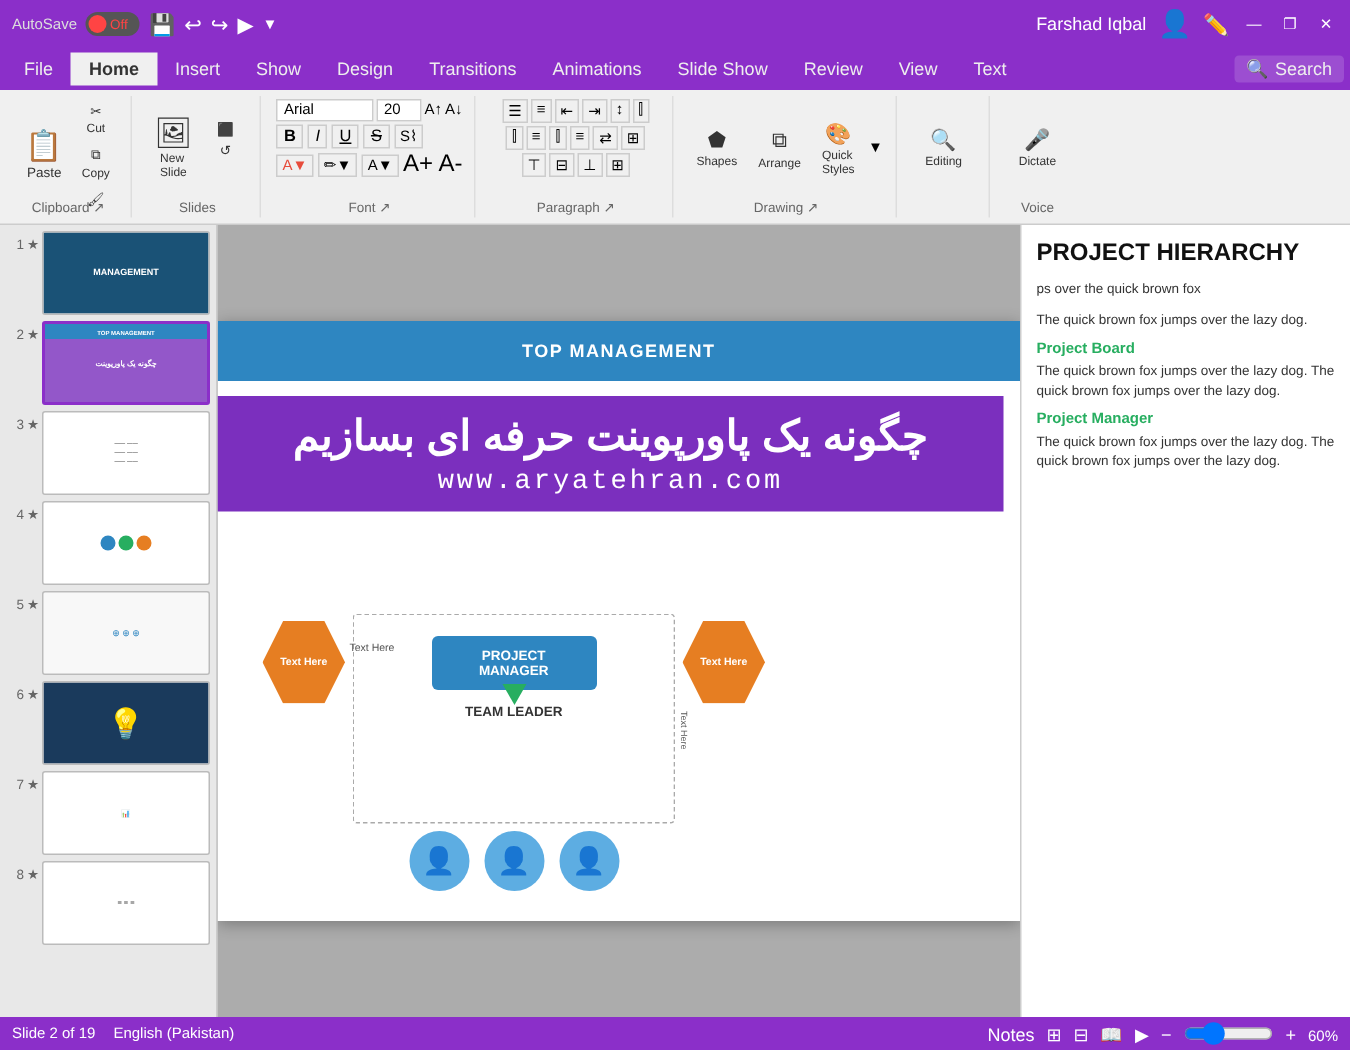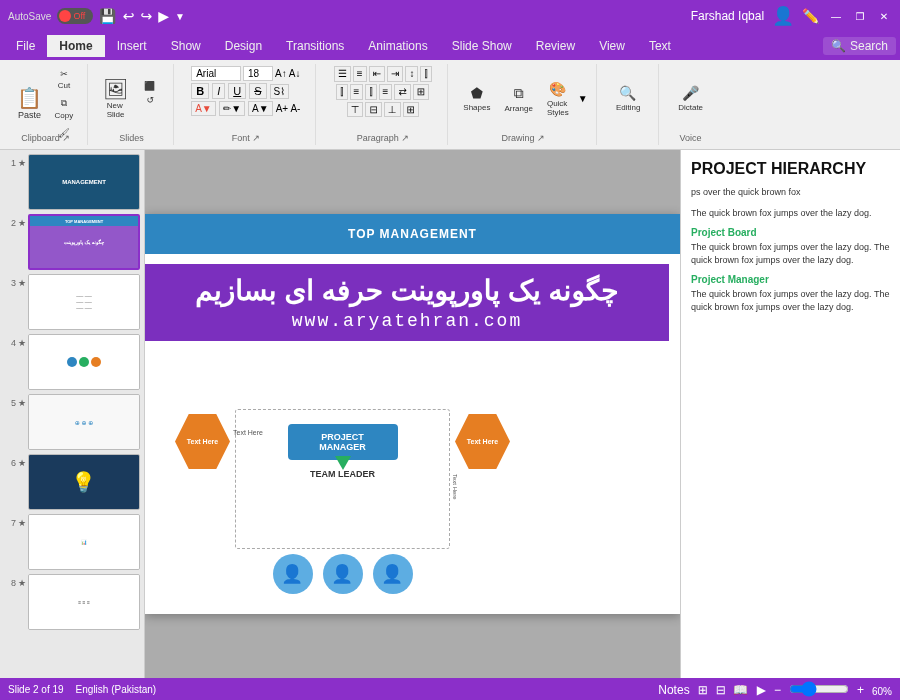--- a/index.html
+++ b/index.html
@@ -419,36 +419,36 @@
         </div>
       </div>
     </div>
     <div class="ribbon-group-label">Slides</div>
   </div>
 
   <div class="ribbon-group" style="min-width:140px;">
     <div class="ribbon-group-content" style="flex-direction:column;align-items:flex-start;gap:2px;">
       <div style="display:flex;align-items:center;gap:2px;width:100%;justify-content:space-between;">
         <div style="background:white;border:1px solid #ccc;padding:1px 4px;font-size:10px;flex:1;cursor:pointer;">Arial</div>
-        <div style="background:white;border:1px solid #ccc;padding:1px 4px;font-size:10px;width:30px;cursor:pointer;">18</div>
+        <div style="background:white;border:1px solid #ccc;padding:1px 4px;font-size:10px;width:30px;cursor:pointer;">20</div>
         <span style="cursor:pointer;font-size:10px;">A↑</span>
         <span style="cursor:pointer;font-size:10px;">A↓</span>
       </div>
       <div style="display:flex;align-items:center;gap:3px;">
         <button style="font-weight:bold;font-size:11px;background:none;border:1px solid #ccc;cursor:pointer;padding:1px 4px;">B</button>
         <button style="font-style:italic;font-size:11px;background:none;border:1px solid #ccc;cursor:pointer;padding:1px 4px;">I</button>
         <button style="text-decoration:underline;font-size:11px;background:none;border:1px solid #ccc;cursor:pointer;padding:1px 4px;">U</button>
         <button style="text-decoration:line-through;font-size:11px;background:none;border:1px solid #ccc;cursor:pointer;padding:1px 4px;">S</button>
         <span style="font-size:10px;cursor:pointer;border:1px solid #ccc;padding:1px 3px;">S⌇</span>
       </div>
       <div style="display:flex;align-items:center;gap:3px;">
         <span style="font-size:10px;cursor:pointer;border:1px solid #ccc;padding:1px 3px;color:#e74c3c;">A▼</span>
         <span style="font-size:10px;cursor:pointer;border:1px solid #ccc;padding:1px 3px;">✏▼</span>
         <span style="font-size:10px;cursor:pointer;border:1px solid #ccc;padding:1px 3px;">A▼</span>
-        <span style="font-size:10px;">A+ A-</span>
+        <span style="font-size:16px;">A+ A-</span>
       </div>
     </div>
     <div class="ribbon-group-label">Font ↗</div>
   </div>
 
   <div class="ribbon-group" style="min-width:130px;">
     <div class="ribbon-group-content" style="flex-direction:column;gap:2px;">
       <div style="display:flex;gap:2px;">
         <span style="cursor:pointer;border:1px solid #ccc;padding:1px 3px;font-size:10px;">☰</span>
         <span style="cursor:pointer;border:1px solid #ccc;padding:1px 3px;font-size:10px;">≡</span>

